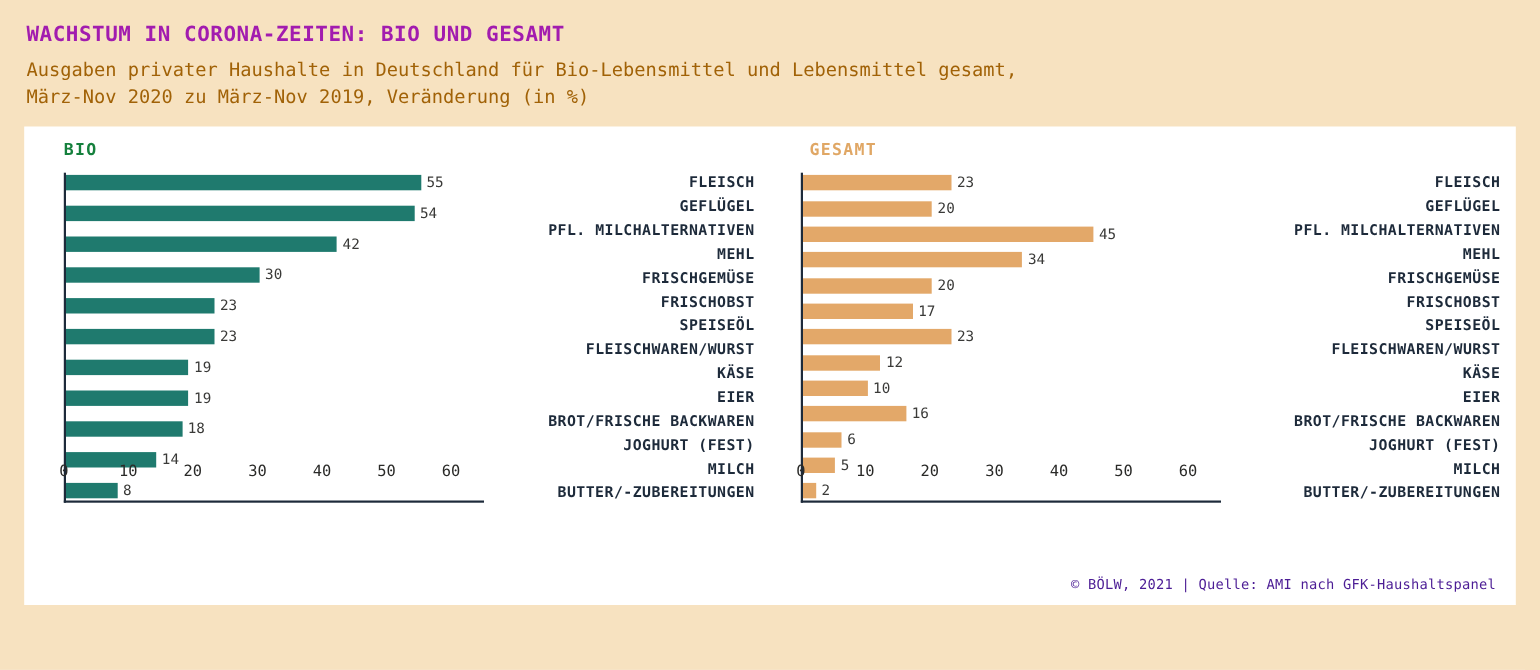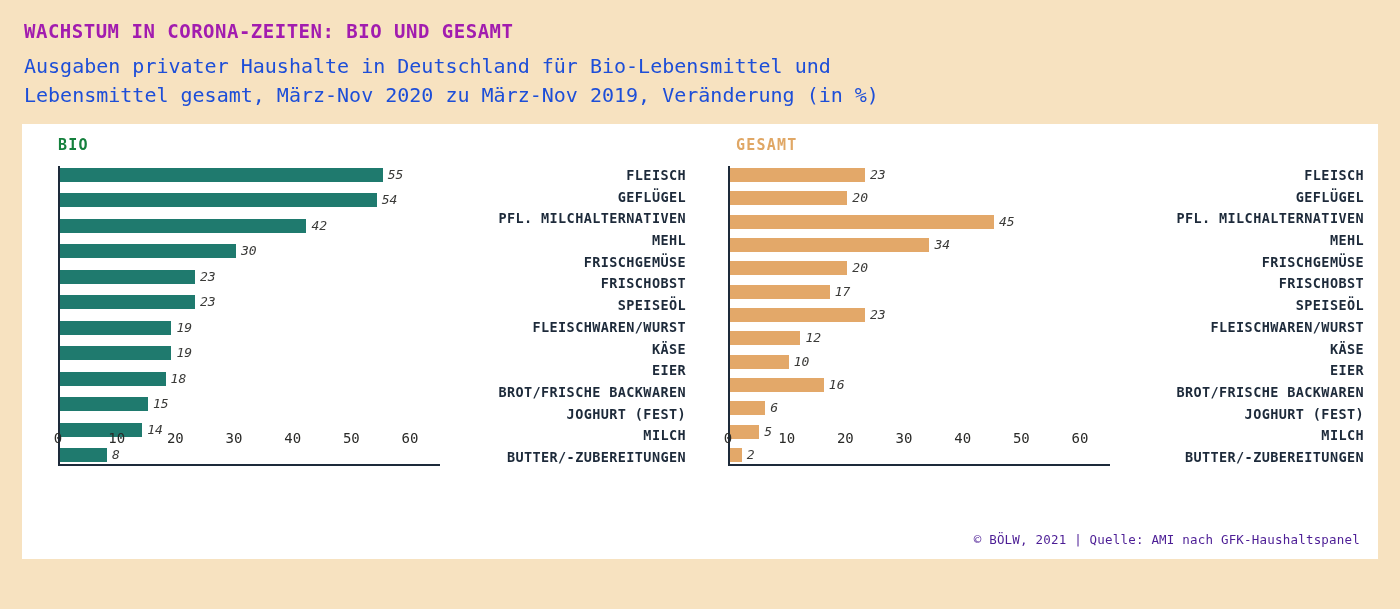--- a/index.html
+++ b/index.html
@@ -21,22 +21,22 @@
     padding: 14px 22px 0 22px;
   }
   .title {
     font-size: 19px;
     font-weight: bold;
     letter-spacing: 0.5px;
     color: #a21caf;
     margin: 6px 0 10px 2px;
   }
   .subtitle {
-    font-size: 20px;
-    color: #1d4ed8;
+    font-size: 17px;
+    color: #a16207;
     line-height: 1.45;
     margin: 0 0 14px 2px;
     max-width: 950px;
   }
   .card {
     position: relative;
     background: #ffffff;
     width: 1356px;
     height: 435px;
     box-sizing: border-box;
@@ -94,22 +94,21 @@
     display: flex;
     flex-direction: column;
     justify-content: space-between;
     padding: 2px 0 2px 0;
     box-sizing: border-box;
   }
   .bar-row {
     position: relative;
     height: 14px;
     display: flex;
-    align-items: flex-end;
-    font-style: italic;
+    align-items: flex-start;
   }
   .bar {
     height: 14px;
   }
   .bar-bio    { background: #1f7a6e; }
   .bar-gesamt { background: #e3a869; }
   .bar-value {
     font-size: 13px;
     color: #3a3a38;
     margin-left: 5px;
@@ -208,24 +207,20 @@
               <div class="bar bar-bio" title="KÄSE: 19%" style="width: 111.467px;"></div>
               <span class="bar-value">19</span>
             </div>
             <div class="bar-row">
               <div class="bar bar-bio" title="EIER: 19%" style="width: 111.467px;"></div>
               <span class="bar-value">19</span>
             </div>
             <div class="bar-row">
               <div class="bar bar-bio" title="BROT/FRISCHE BACKWAREN: 18%" style="width: 105.6px;"></div>
               <span class="bar-value">18</span>
-            </div>
-            <div class="bar-row">
-              <div class="bar bar-bio" title="JOGHURT (FEST): 15%" style="width: 88px;"></div>
-              <span class="bar-value">15</span>
             </div>
             <div class="bar-row">
               <div class="bar bar-bio" title="MILCH: 14%" style="width: 82.1333px;"></div>
               <span class="bar-value">14</span>
             </div>
             <div class="bar-row">
               <div class="bar bar-bio" title="BUTTER/-ZUBEREITUNGEN: 8%" style="width: 46.9333px;"></div>
               <span class="bar-value">8</span>
             </div>
           </div>

